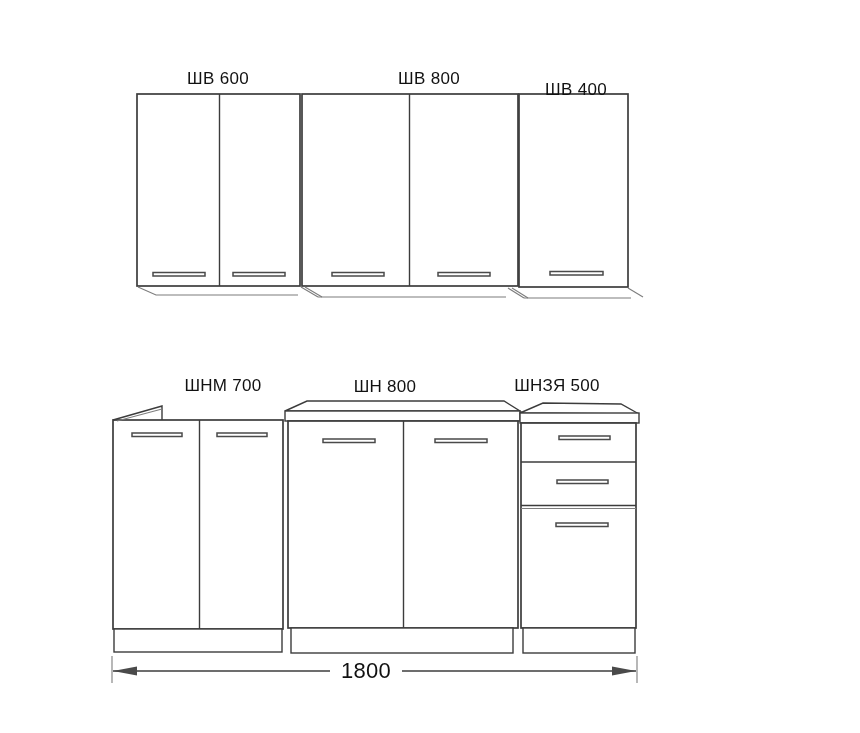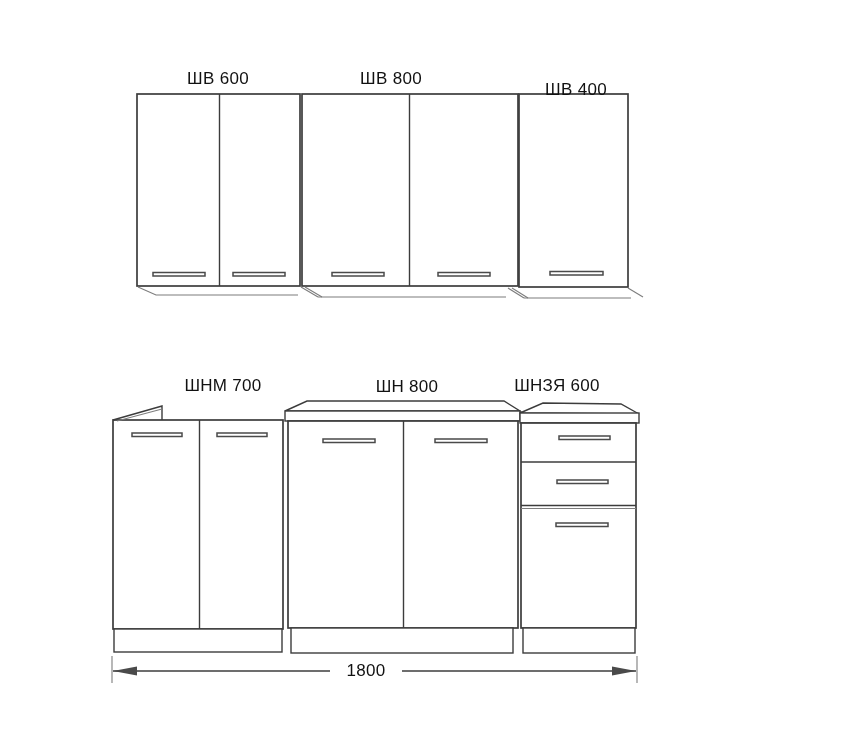--- a/index.html
+++ b/index.html
@@ -15,21 +15,21 @@
     position:absolute;
     transform:translateX(-50%);
     font-size:17px;
     line-height:18px;
     letter-spacing:0.3px;
     color:var(--text,#111111);
     white-space:nowrap;
     user-select:none;
   }
   .dim-lbl{
-    font-size:17px;
+    font-size:22px;
     background:var(--bg,#ffffff);
     padding:0 6px;
   }
   
   .ln{stroke:var(--line,#3c3c3c);stroke-width:1.7;fill:none;}
   .ln2{stroke:var(--line,#3c3c3c);stroke-width:1.4;fill:none;}
   .thin{stroke:#7d7d7d;stroke-width:1.1;fill:none;}
   .panel{fill:#ffffff;}
   .handle{fill:#ffffff;stroke:#4a4a4a;stroke-width:1.5;}
   .arrow{fill:#4a4a4a;stroke:none;}
@@ -109,24 +109,24 @@
       <line class="thin" x1="637" y1="656" x2="637" y2="683"></line>
       <line class="ln2" x1="113" y1="671" x2="330" y2="671"></line>
       <line class="ln2" x1="402" y1="671" x2="636" y2="671"></line>
       <polygon class="arrow" points="113,671 137,666.5 137,675.5"></polygon>
       <polygon class="arrow" points="636,671 612,666.5 612,675.5"></polygon>
     </g>
   </svg>
 
   <div class="lbl" style="left:218px;top:70px">ШВ 600</div>
 
-  <div class="lbl" style="left:391px;top:70px">ШВ 800</div>
+  <div class="lbl" style="left:429px;top:70px">ШВ 800</div>
 
   <div class="lbl" style="left:576px;top:81px">ШВ 400</div>
 
   <div class="lbl" style="left:223px;top:377px">ШНМ 700</div>
 
-  <div class="lbl" style="left:407px;top:378px">ШН 800</div>
+  <div class="lbl" style="left:385px;top:378px">ШН 800</div>
 
-  <div class="lbl" style="left:557px;top:377px">ШНЗЯ 600</div>
+  <div class="lbl" style="left:557px;top:377px">ШНЗЯ 500</div>
 
   <div class="lbl dim-lbl" style="left:366px;top:662px">1800</div>
 </div>
 
 </body></html>

